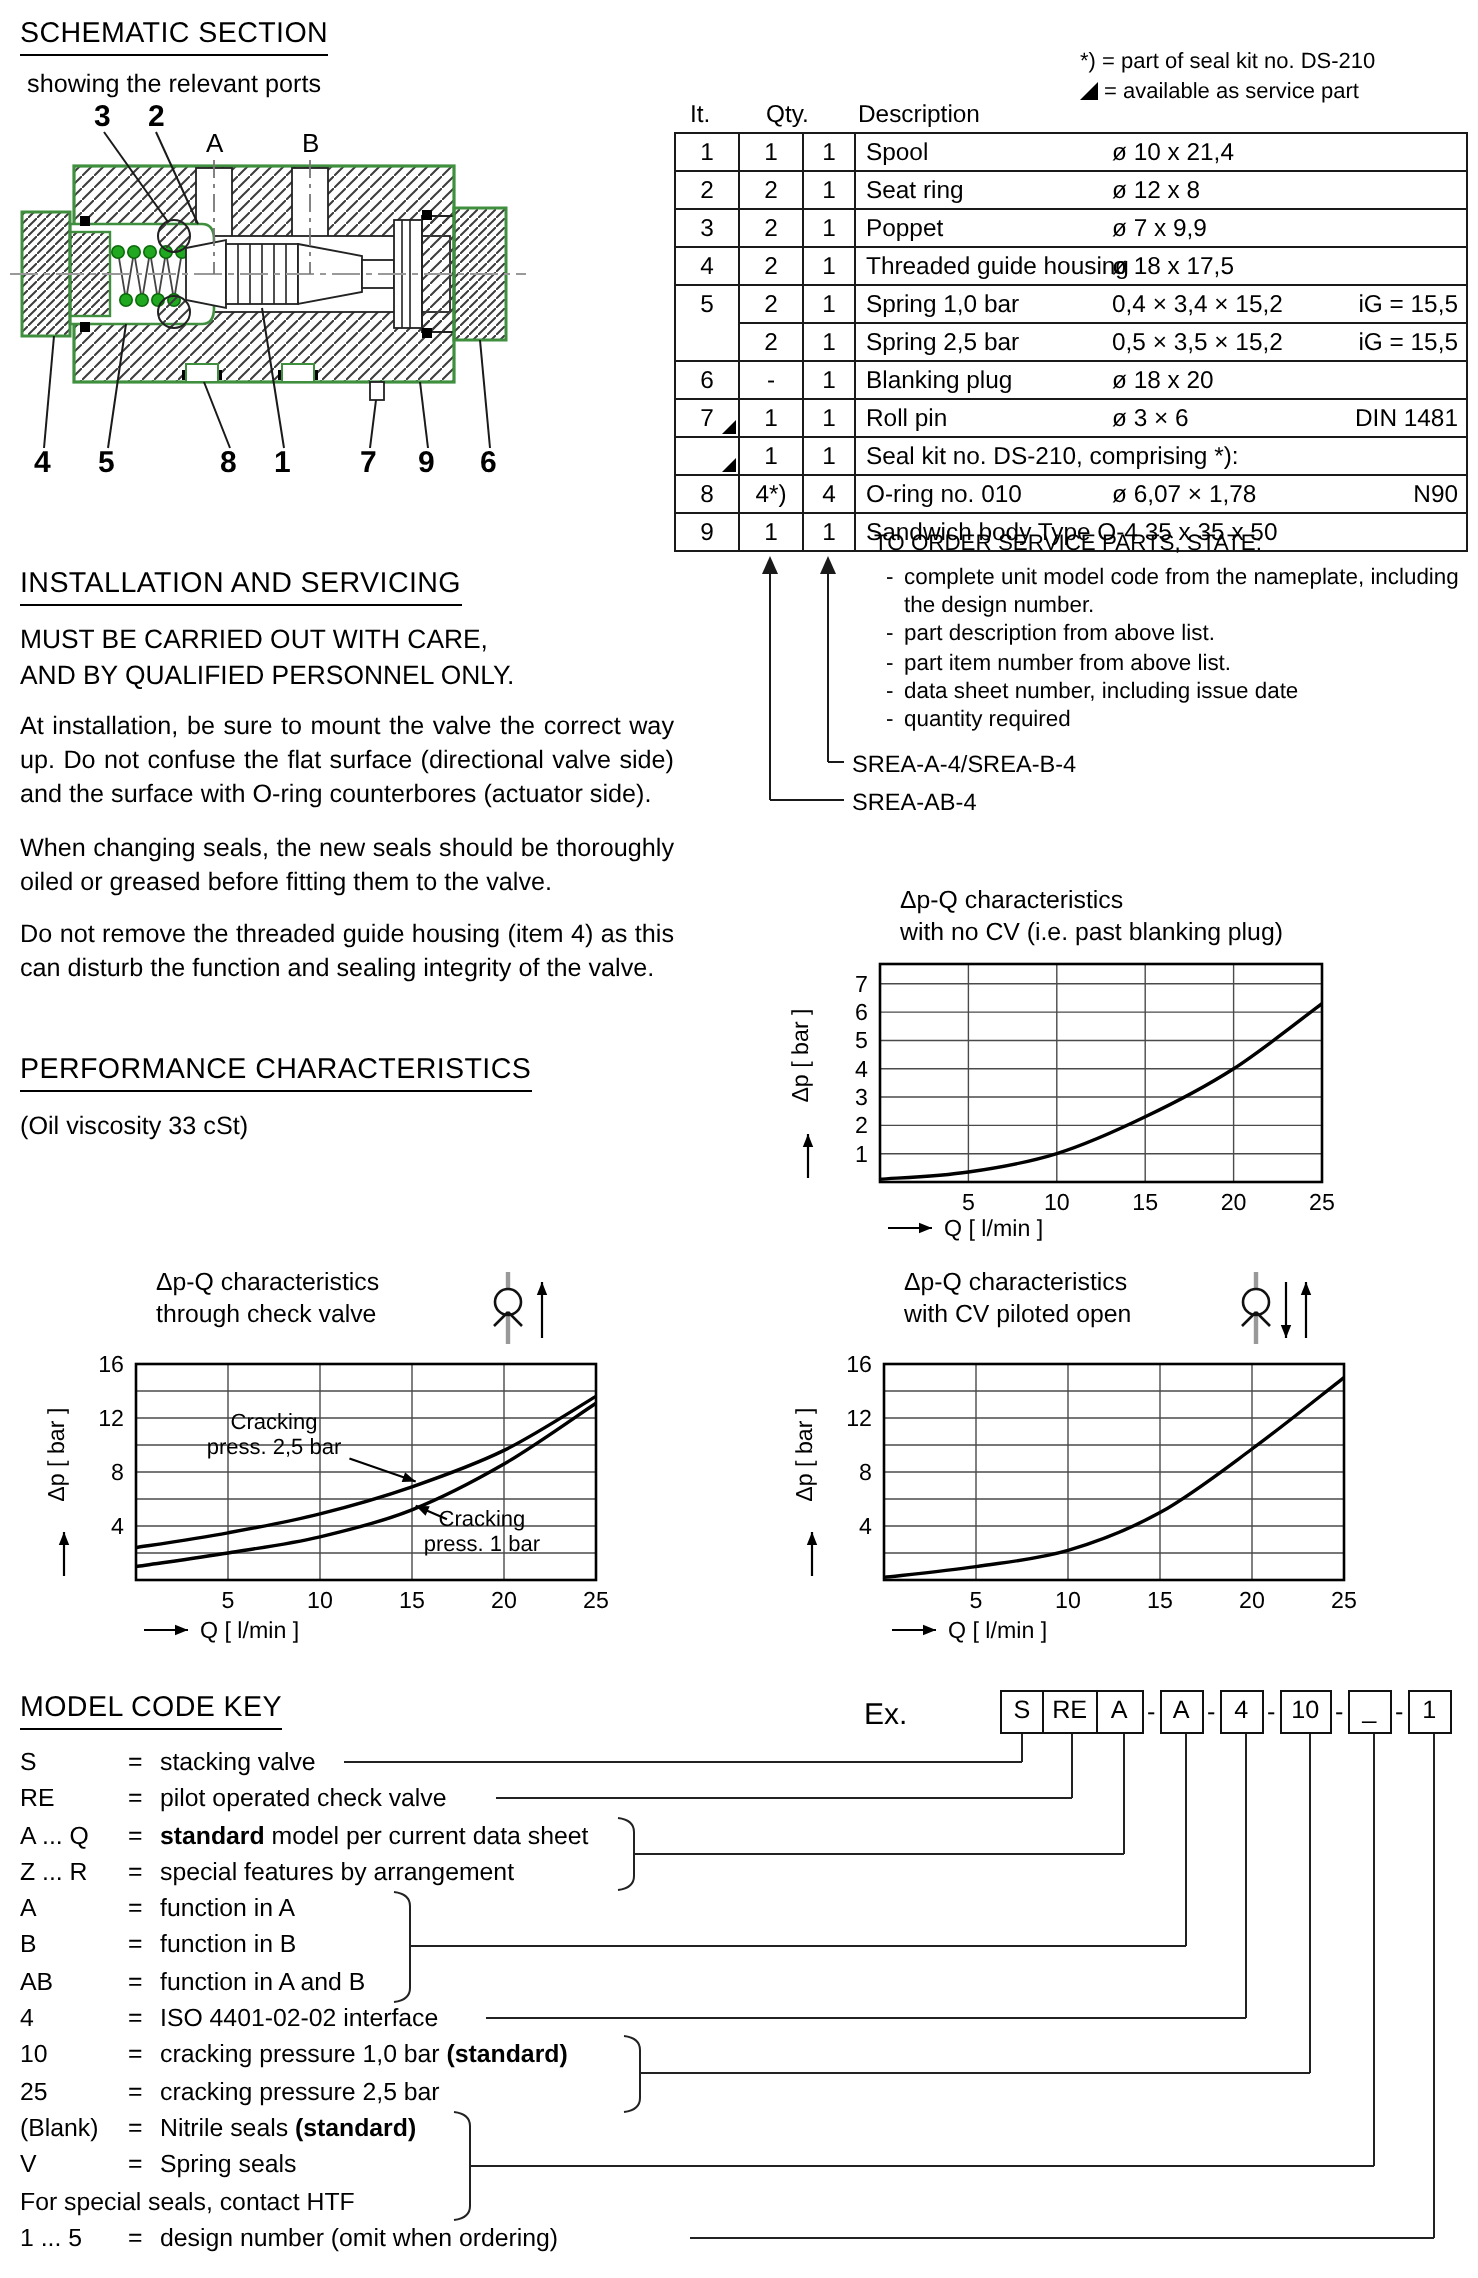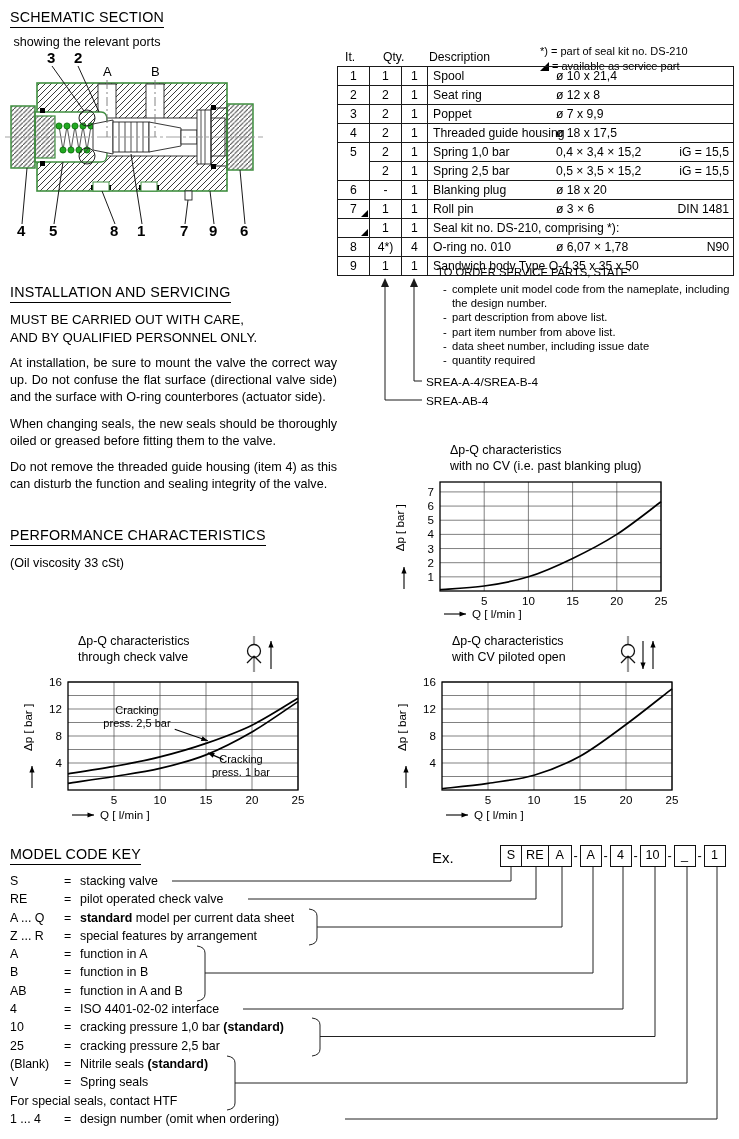--- a/index.html
+++ b/index.html
@@ -6,21 +6,21 @@
   #page{position:relative;width:739px;height:1139px;background:#fff;color:#000;
         font-family:"Liberation Sans",sans-serif;overflow:hidden;}
   .abs{position:absolute;}
   .section-heading{font-size:14.3px;letter-spacing:.2px;border-bottom:1.4px solid #000;
         padding-bottom:2px;display:inline-block;white-space:nowrap;}
   .subtitle{font-size:12.6px;margin-top:7px;}
   
   #components-header{position:absolute;left:337px;top:50px;width:396px;height:15px;font-size:12.2px;}
   #components-header span{position:absolute;top:0;}
   .th-it{left:8px}.th-qty{left:46px}.th-desc{left:92px}
-  #legend{position:absolute;left:540px;top:44px;font-size:11px;line-height:14.5px;white-space:nowrap;}
+  #legend{position:absolute;left:540px;top:24px;font-size:11px;line-height:14.5px;white-space:nowrap;}
   #legend .lg2 svg{vertical-align:-1px;margin-right:3px;}
   #components-table{position:absolute;left:337px;top:66px;border-collapse:collapse;table-layout:fixed;width:396px;}
   #components-table td{border:1px solid #1a1a1a;height:18px;padding:0;font-size:12.2px;vertical-align:middle;}
   #components-table td.c-it,#components-table td.c-q{text-align:center;position:relative;}
   #components-table td.c-desc{padding-left:5px;position:relative;white-space:nowrap;}
   #components-table td.nb{border-bottom-style:hidden;}
   #components-table .d-dim{position:absolute;left:128px;top:0;line-height:18px;}
   #components-table .d-extra{position:absolute;right:4px;top:0;line-height:18px;}
   #components-table svg.mark{position:absolute;right:1px;bottom:1px;}
   #order-note-title{position:absolute;left:437px;top:266px;font-size:11.2px;}
@@ -520,21 +520,21 @@
       </div>
       <div class="mc-row">
         <span class="mc-code">V</span>
         <span class="mc-eq">=</span>
         <span class="mc-desc">Spring seals</span>
       </div>
       <div class="mc-row">
         <span class="mc-full">For special seals, contact HTF</span>
       </div>
       <div class="mc-row">
-        <span class="mc-code">1 ... 4</span>
+        <span class="mc-code">1 ... 5</span>
         <span class="mc-eq">=</span>
         <span class="mc-desc">design number (omit when ordering)</span>
       </div>
     </div>
 
   <svg id="mc-connectors" width="739" height="294" viewBox="0 0 739 294">
     <line class="mcl" x1="511" y1="22" x2="511" y2="36"></line>
       <line class="mcl" x1="172" y1="36" x2="511" y2="36"></line>
     <line class="mcl" x1="536" y1="22" x2="536" y2="54"></line>
       <line class="mcl" x1="248" y1="54" x2="536" y2="54"></line>

